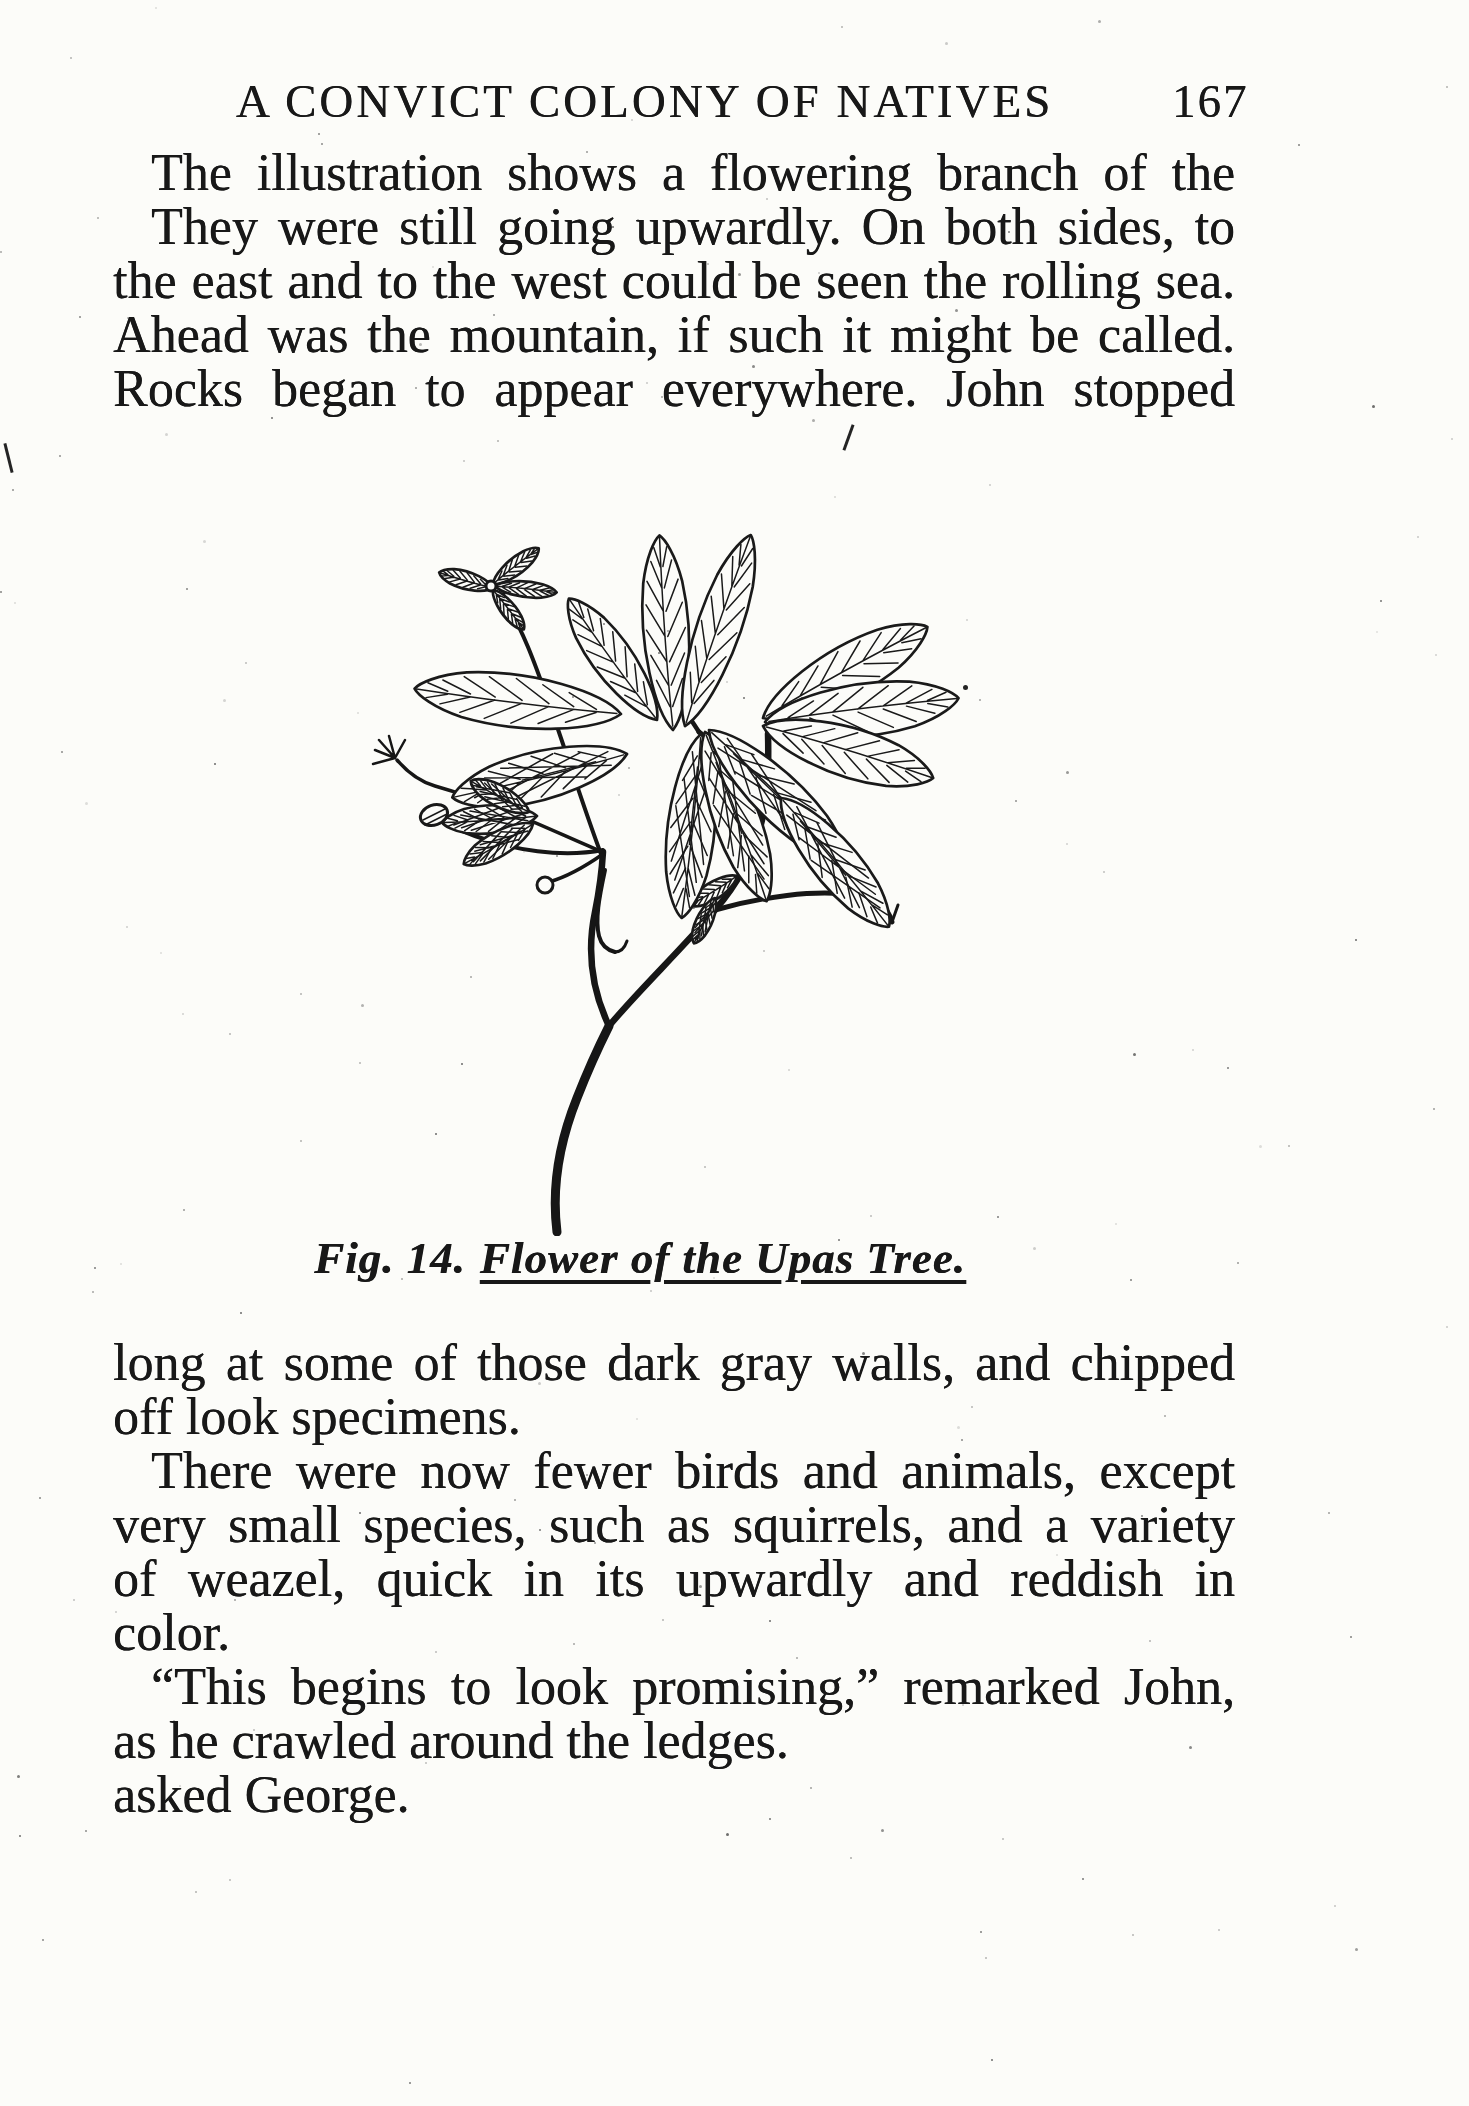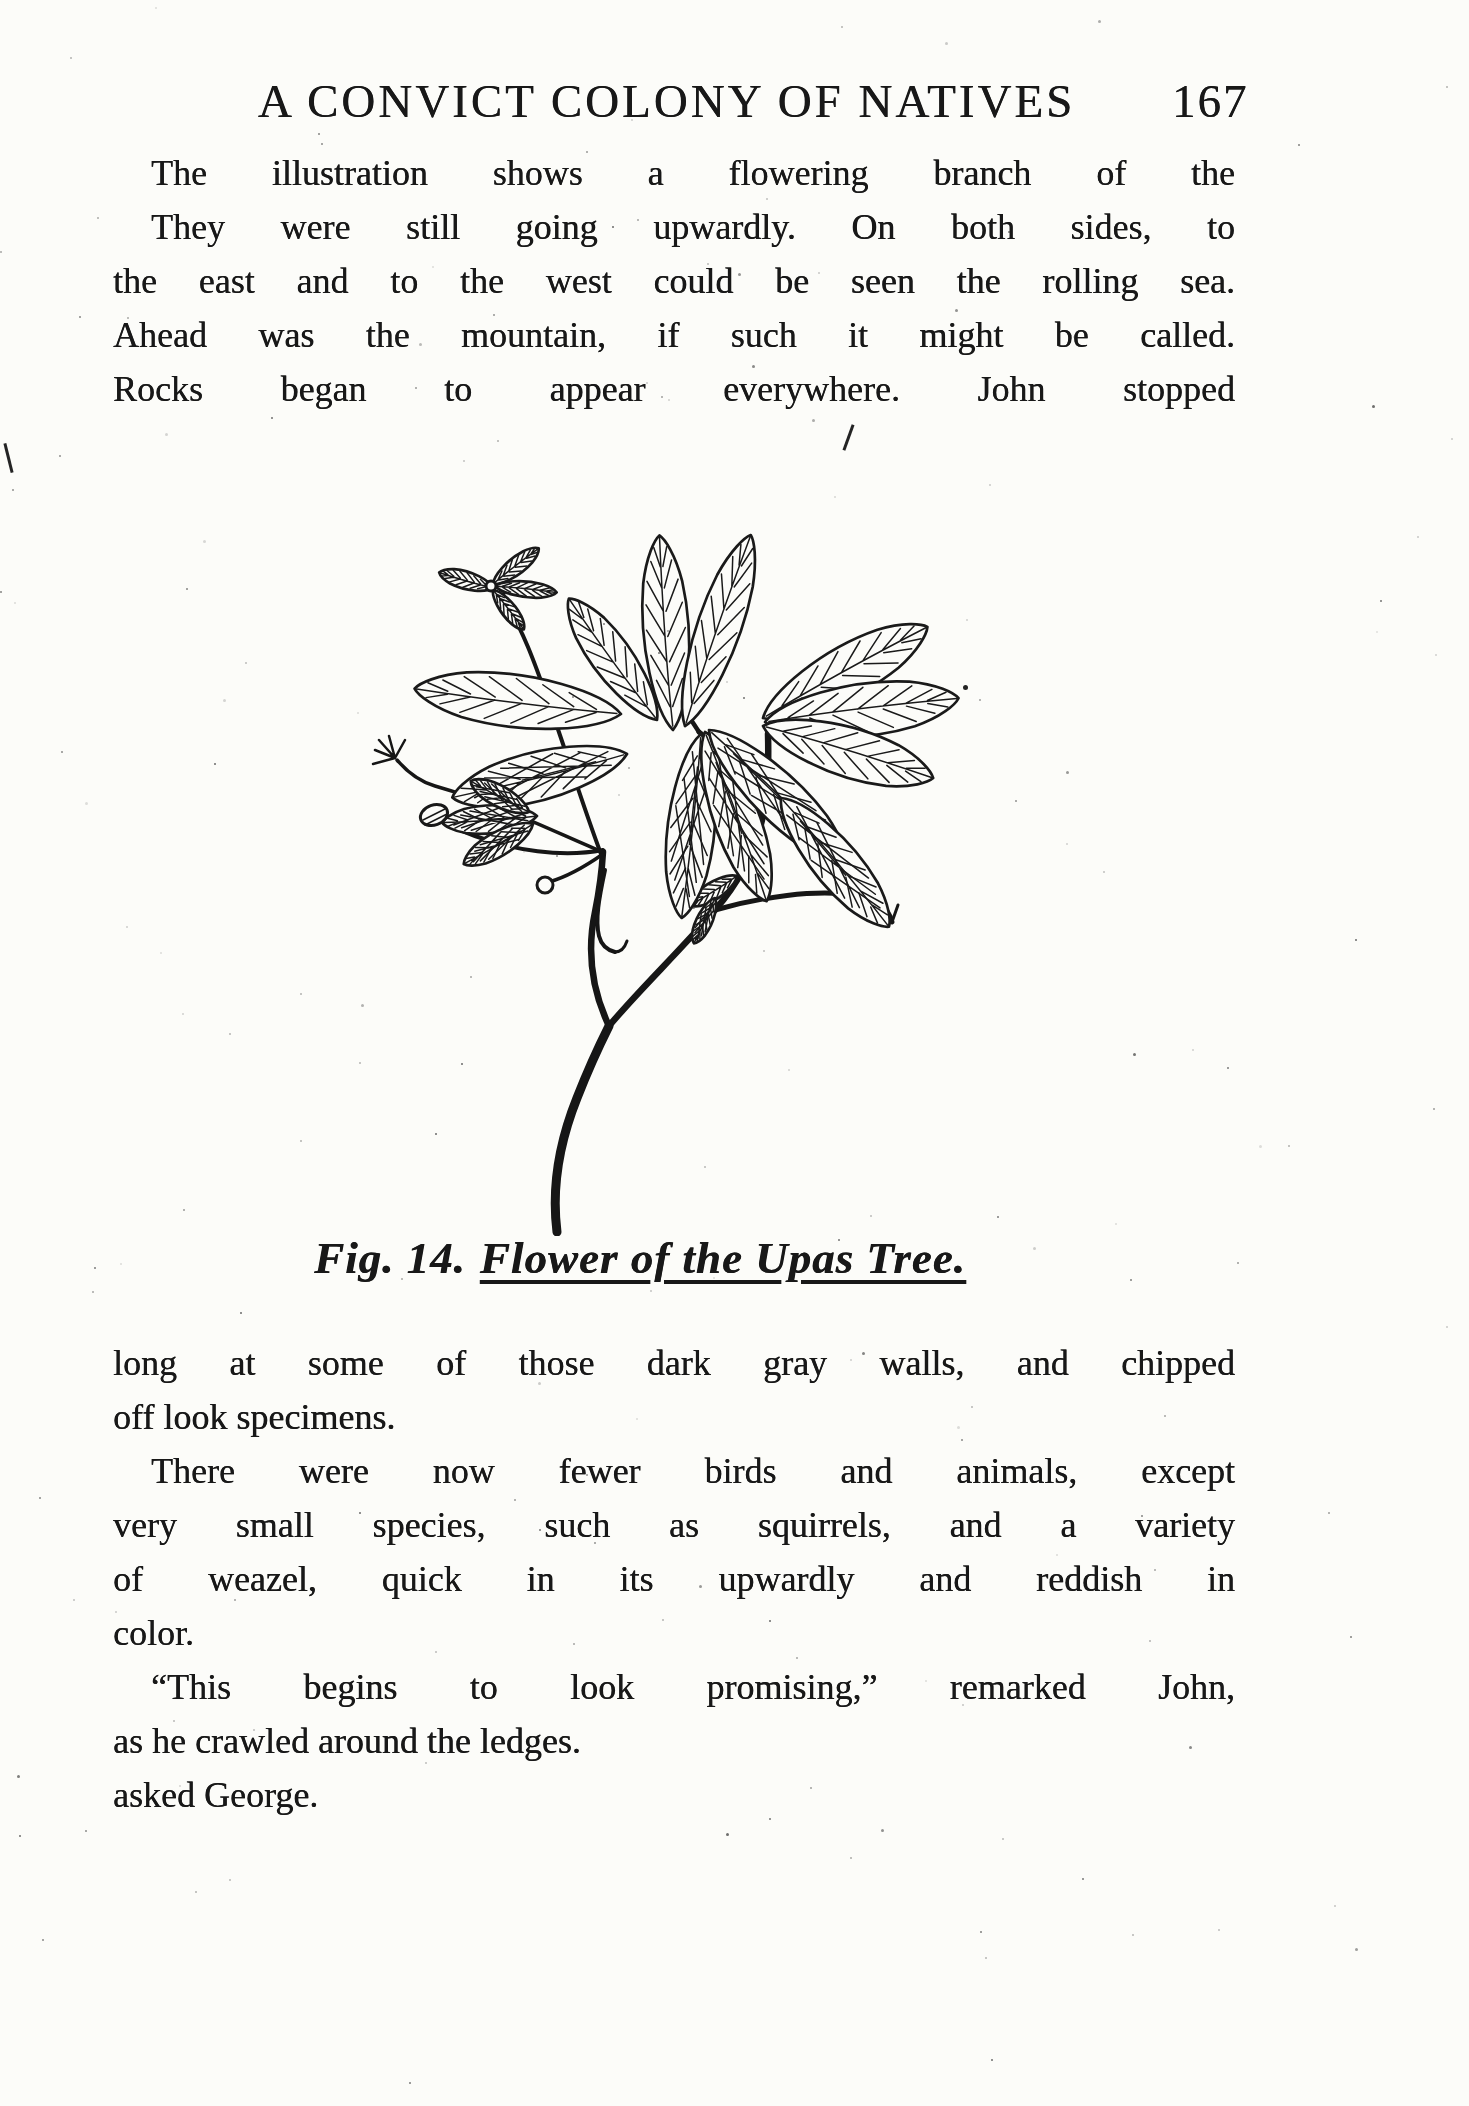--- a/index.html
+++ b/index.html
@@ -4,26 +4,26 @@
 <style>
   html,body{margin:0;padding:0;background:#e8e6e0;}
   .page{
     position:relative;width:1469px;height:2106px;background:#fcfcf9;
     font-family:"Liberation Serif", serif;color:#181818;overflow:hidden;
     text-shadow:0.35px 0 0 currentColor;
   }
   
   .header{position:absolute;left:0;top:74px;width:1469px;height:60px;}
   .header .title{
-    position:absolute;left:204px;width:925px;text-align:center;
+    position:absolute;left:182px;width:925px;text-align:center;
     font-size:47px;letter-spacing:3px;white-space:nowrap;
   }
   .header .pagenum{position:absolute;left:1172px;top:0;font-size:47px;letter-spacing:2px;}
   
-  .textblock{position:absolute;left:113px;width:1122px;font-size:36px;}
+  .textblock{position:absolute;left:113px;width:1122px;font-size:52px;}
   .tb1{top:146px;}
   .tb2{top:1336px;}
   .ln{height:54px;line-height:54px;text-align:justify;text-align-last:justify;white-space:normal;}
   .ln.first{text-indent:38px;}
   .ln.end{text-align-last:left;}
   
   .figure{position:absolute;left:285px;top:468px;width:690px;height:768px;}
   .caption{
     position:absolute;left:170px;top:1232px;width:940px;text-align:center;
     font-size:45px;font-style:italic;font-weight:bold;letter-spacing:1px;white-space:nowrap;

